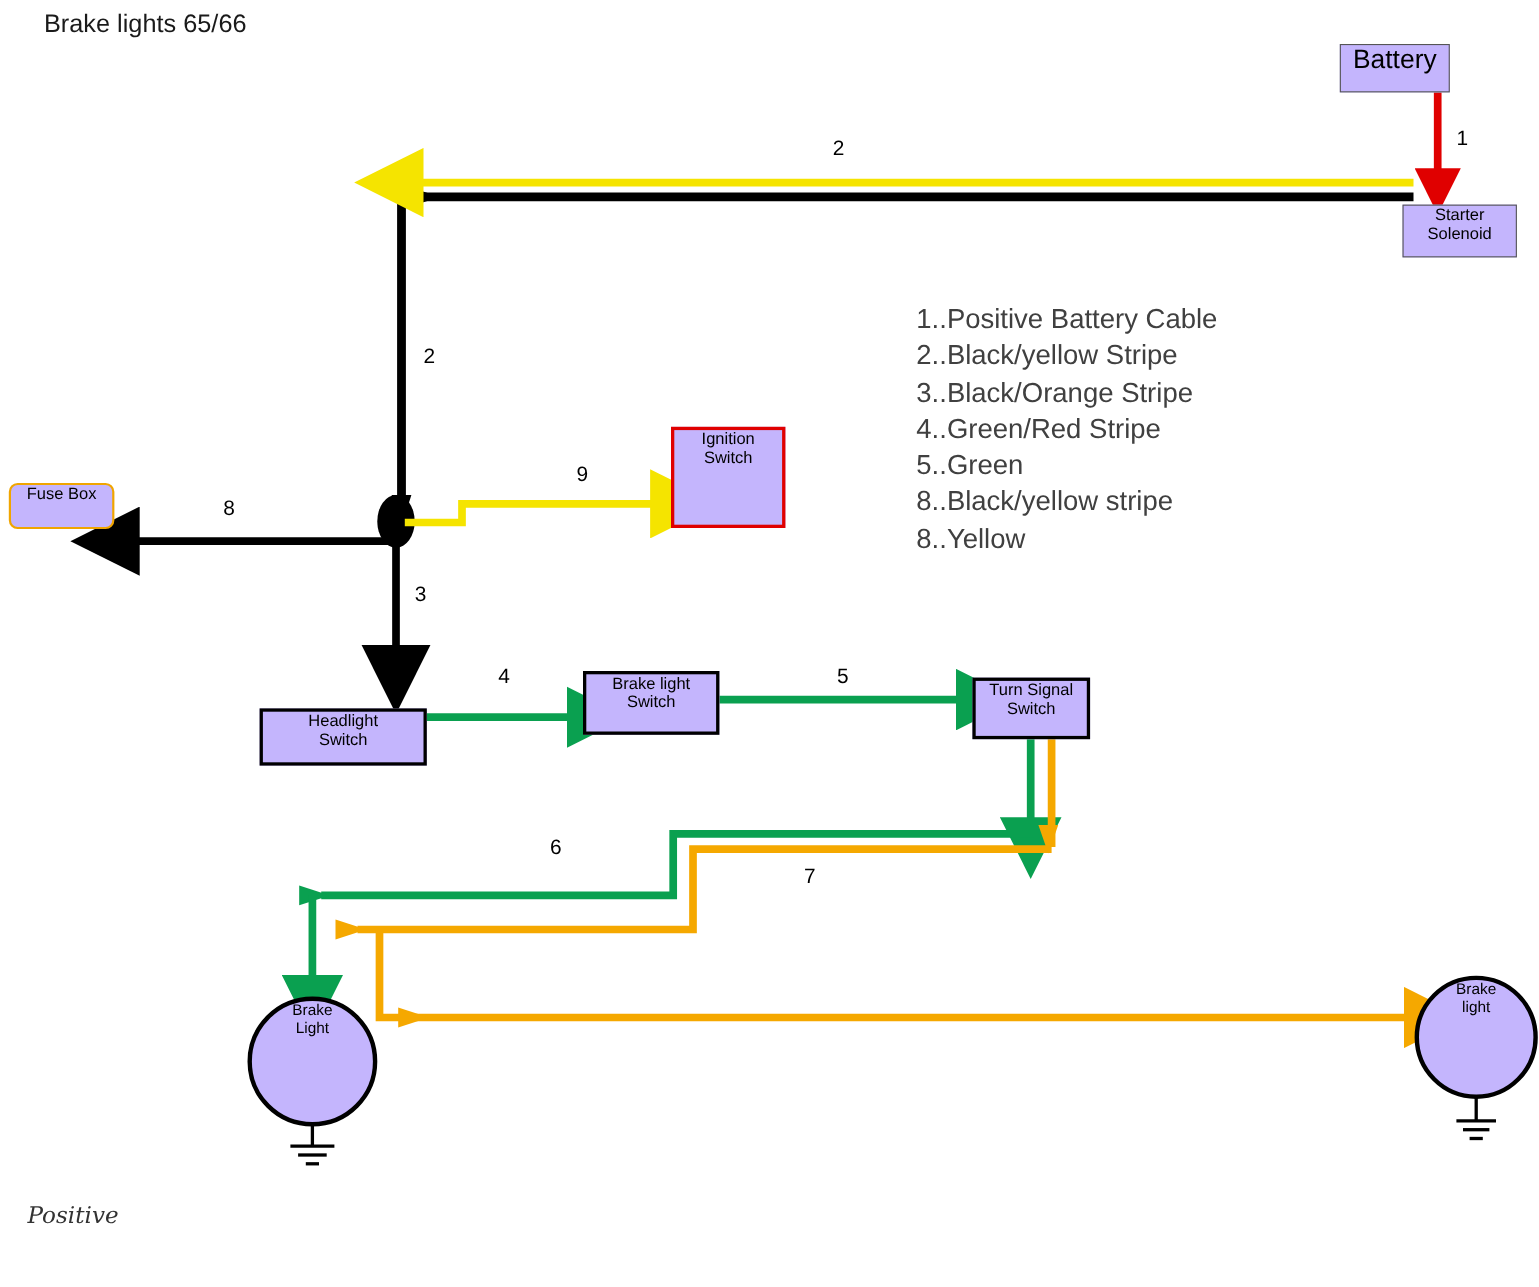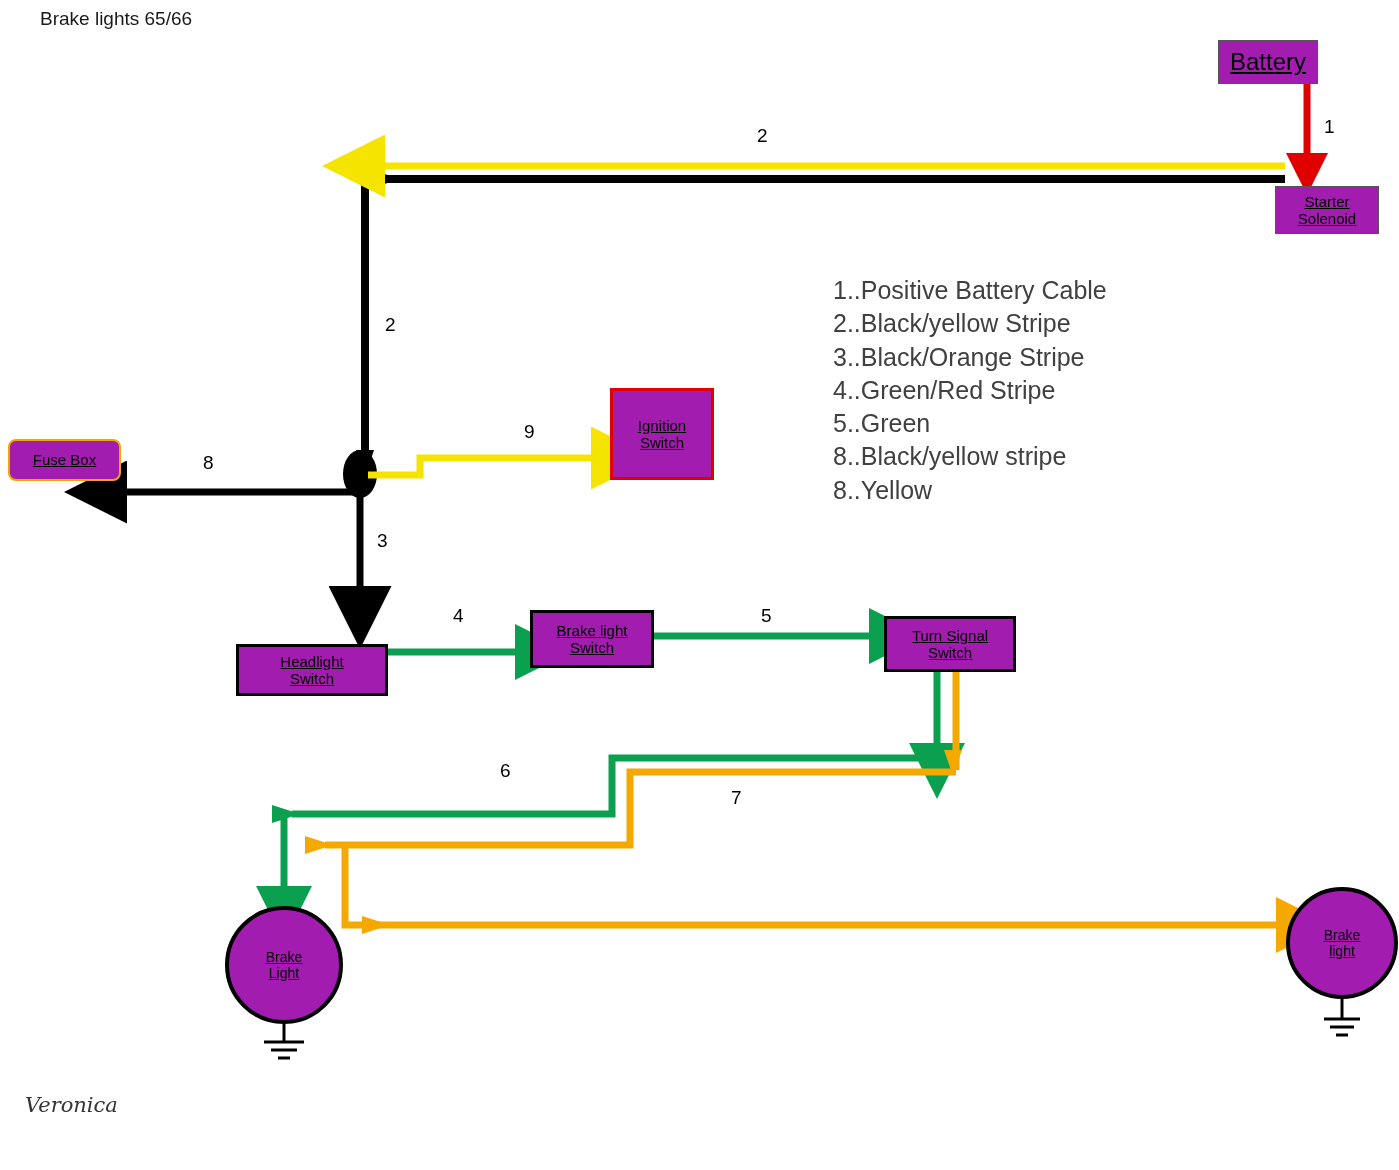--- a/index.html
+++ b/index.html
@@ -22,26 +22,24 @@
     position: absolute;
     left: 0;
     top: 0;
     width: 1399px;
     height: 1170px;
   }
   .node {
     position: absolute;
     box-sizing: border-box;
     display: flex;
-    align-items: center;
     justify-content: center;
     text-align: center;
     line-height: 1.15;
-    background: #a21caf;
-    text-decoration: underline;
+    background: #c4b5fd;
   }
   .box-thin {
     border: 1px solid #555555;
     font-size: 15px;
   }
   .box-thick {
     border: 3px solid #000000;
     font-size: 15px;
   }
   .box-red {
@@ -53,21 +51,21 @@
     border-radius: 8px;
     font-size: 15px;
   }
   .circle {
     border: 4px solid #000000;
     border-radius: 50%;
     font-size: 14px;
   }
   .title {
     position: absolute;
-    font-size: 19px;
+    font-size: 23px;
     font-weight: normal;
     color: #1a1a1a;
     left: 40px;
     top: 8px;
     white-space: nowrap;
   }
   .legend {
     position: absolute;
     left: 833px;
     top: 274px;
@@ -183,40 +181,40 @@
 
   <div class="node box-thin" style="left:1218px; top:40px; width:100px; height:44px; font-size:24px;">
     <span>Battery</span>
   </div>
 
   <div class="node box-thin" style="left:1275px; top:186px; width:104px; height:48px; white-space:pre-line;">
     <span style="white-space:pre-line;">Starter
 Solenoid</span>
   </div>
 
-  <div class="node box-orange" style="left:8px; top:439px; width:113px; height:42px;">
+  <div class="node box-orange" style="left:8px; top:439px; width:96px; height:42px;">
     <span>Fuse Box</span>
   </div>
 
   <div class="node box-red" style="left:610px; top:388px; width:104px; height:92px; white-space:pre-line;">
     <span style="white-space:pre-line;">Ignition
 Switch</span>
   </div>
 
   <div class="node box-thick" style="left:236px; top:644px; width:152px; height:52px; white-space:pre-line;">
     <span style="white-space:pre-line;">Headlight
 Switch</span>
   </div>
 
   <div class="node box-thick" style="left:530px; top:610px; width:124px; height:58px; white-space:pre-line;">
     <span style="white-space:pre-line;">Brake light
 Switch</span>
   </div>
 
-  <div class="node box-thick" style="left:884px; top:616px; width:132px; height:56px; white-space:pre-line;">
+  <div class="node box-thick" style="left:884px; top:616px; width:107px; height:56px; white-space:pre-line;">
     <span style="white-space:pre-line;">Turn Signal
 Switch</span>
   </div>
 
   <div class="node circle" style="left:225px; top:906px; width:118px; height:118px; white-space:pre-line;">
     <span style="white-space:pre-line;">Brake
 Light</span>
   </div>
 
   <div class="node circle" style="left:1286px; top:887px; width:112px; height:112px; white-space:pre-line;">
@@ -238,15 +236,15 @@
   <div class="wirelabel" style="left:757px; top:125px;">2</div>
   <div class="wirelabel" style="left:385px; top:314px;">2</div>
   <div class="wirelabel" style="left:203px; top:452px;">8</div>
   <div class="wirelabel" style="left:524px; top:421px;">9</div>
   <div class="wirelabel" style="left:377px; top:530px;">3</div>
   <div class="wirelabel" style="left:453px; top:605px;">4</div>
   <div class="wirelabel" style="left:761px; top:605px;">5</div>
   <div class="wirelabel" style="left:500px; top:760px;">6</div>
   <div class="wirelabel" style="left:731px; top:787px;">7</div>
 
-  <div class="signature">Veronica</div>
+  <div class="signature">Positive</div>
 
 </div>
 
 </body></html>

